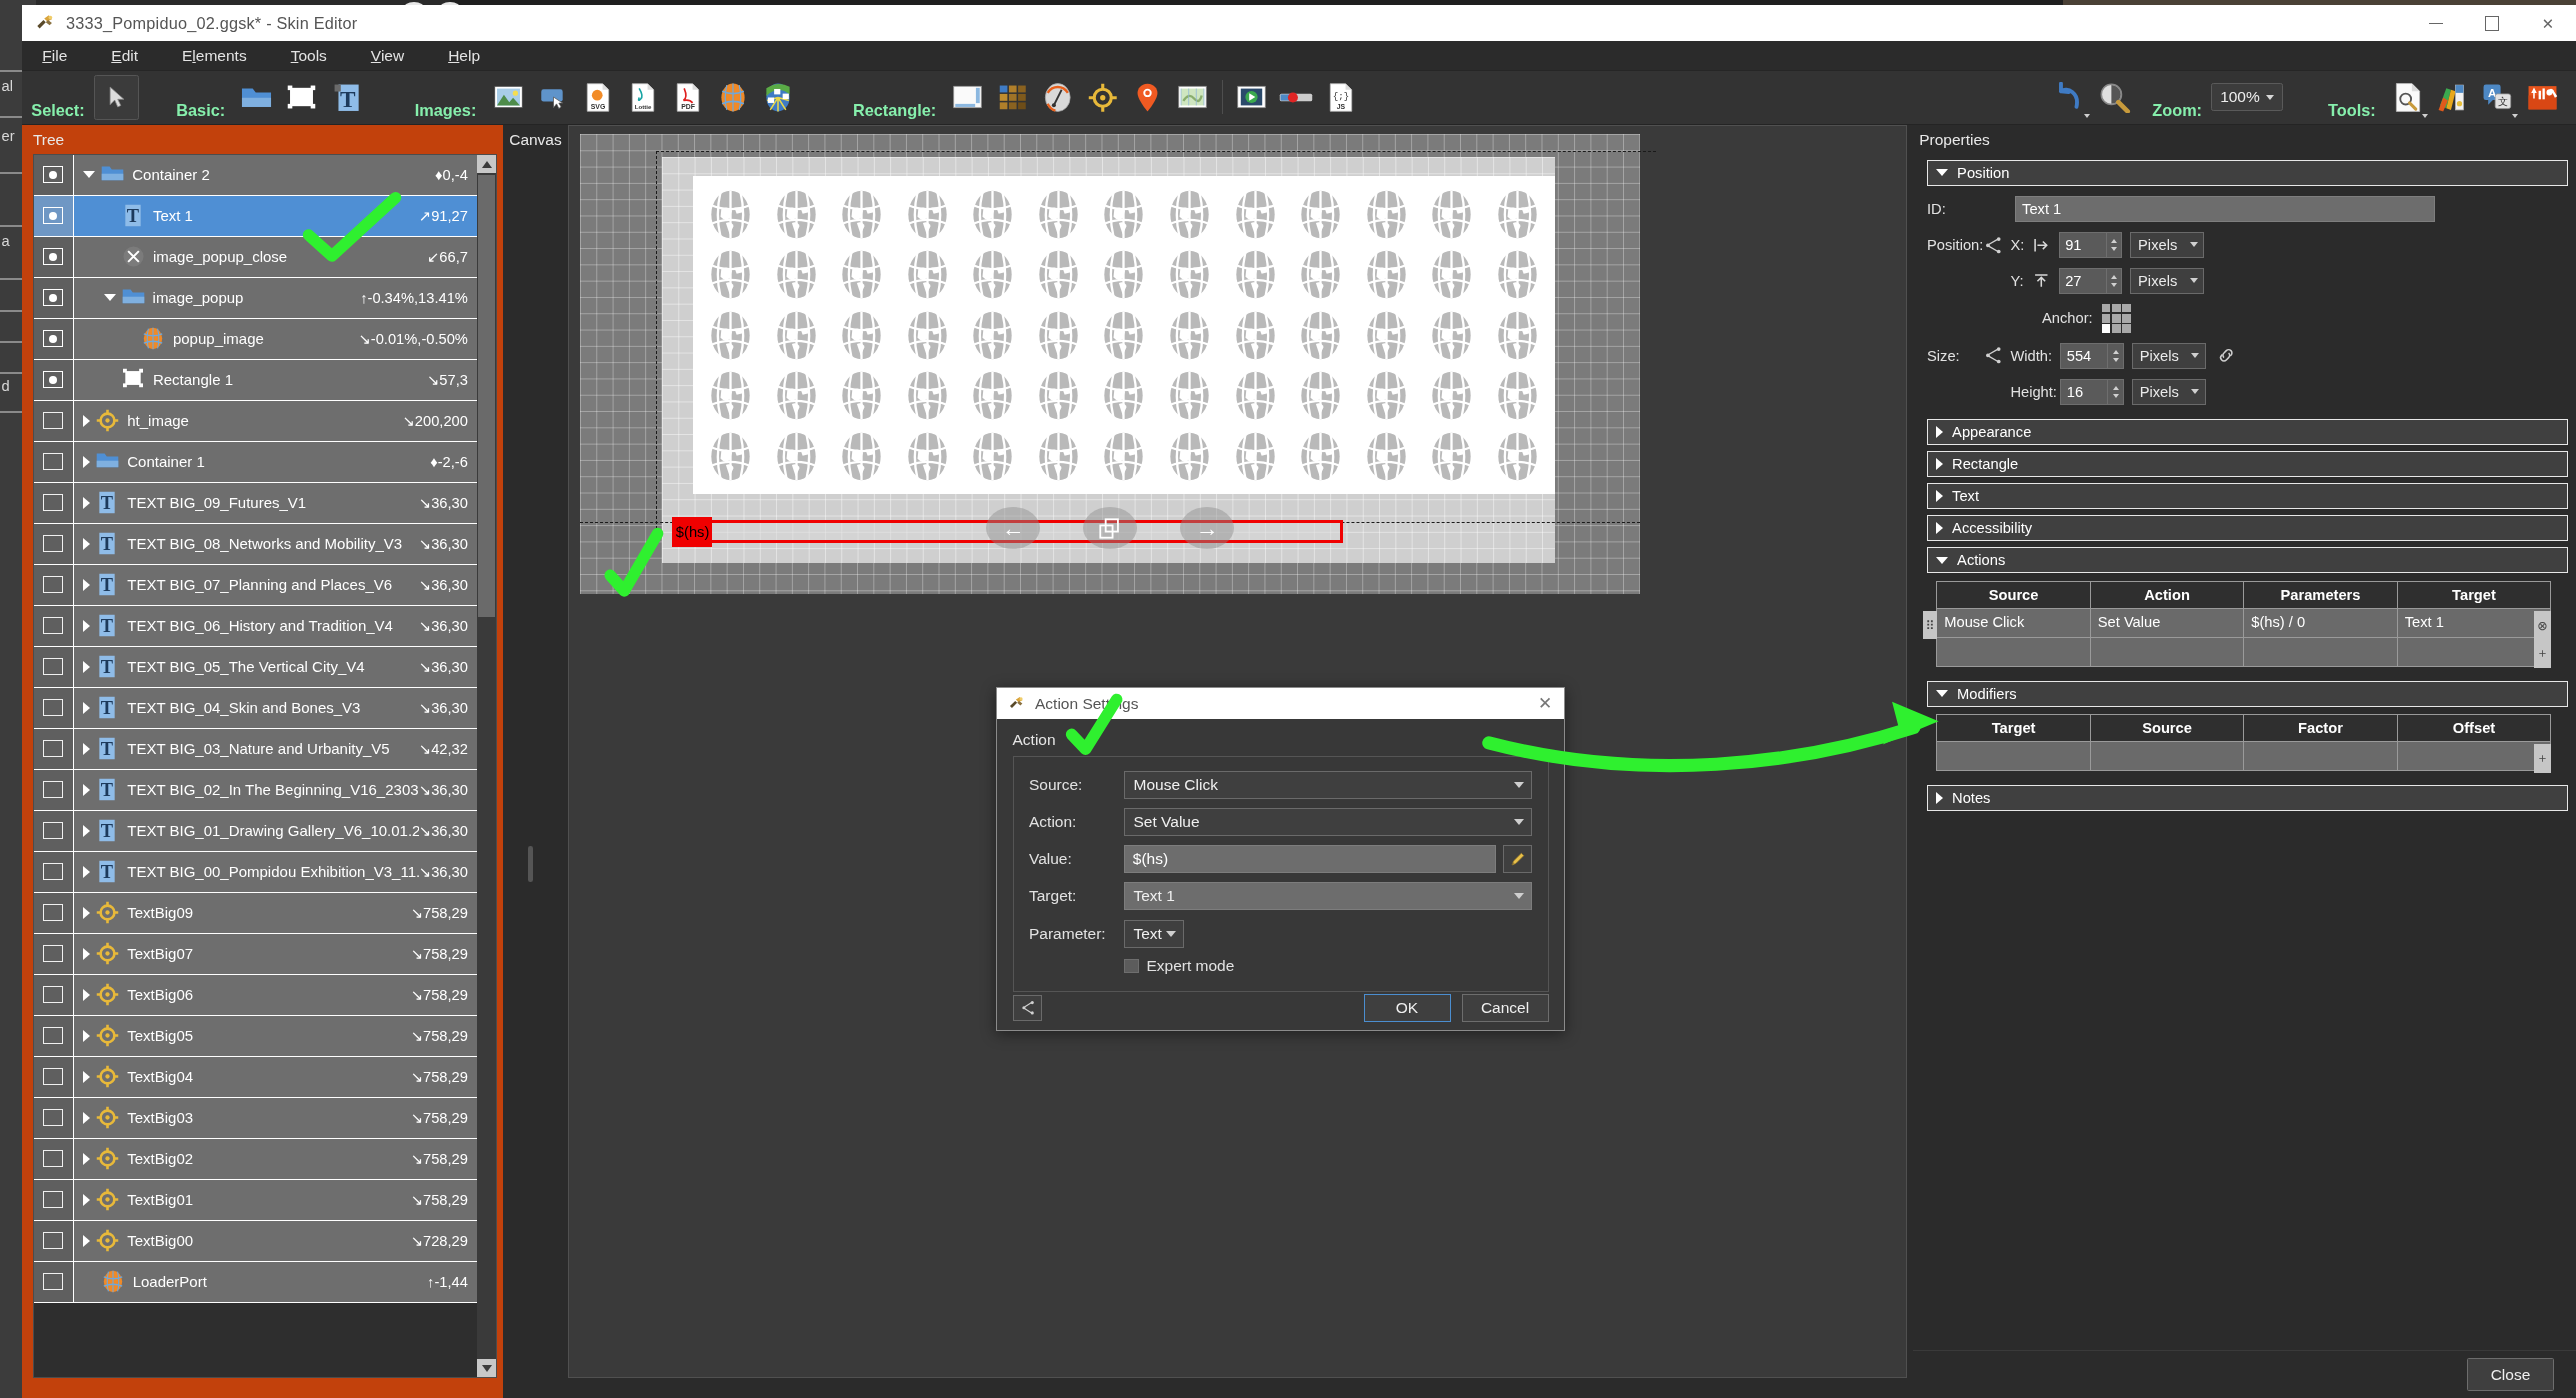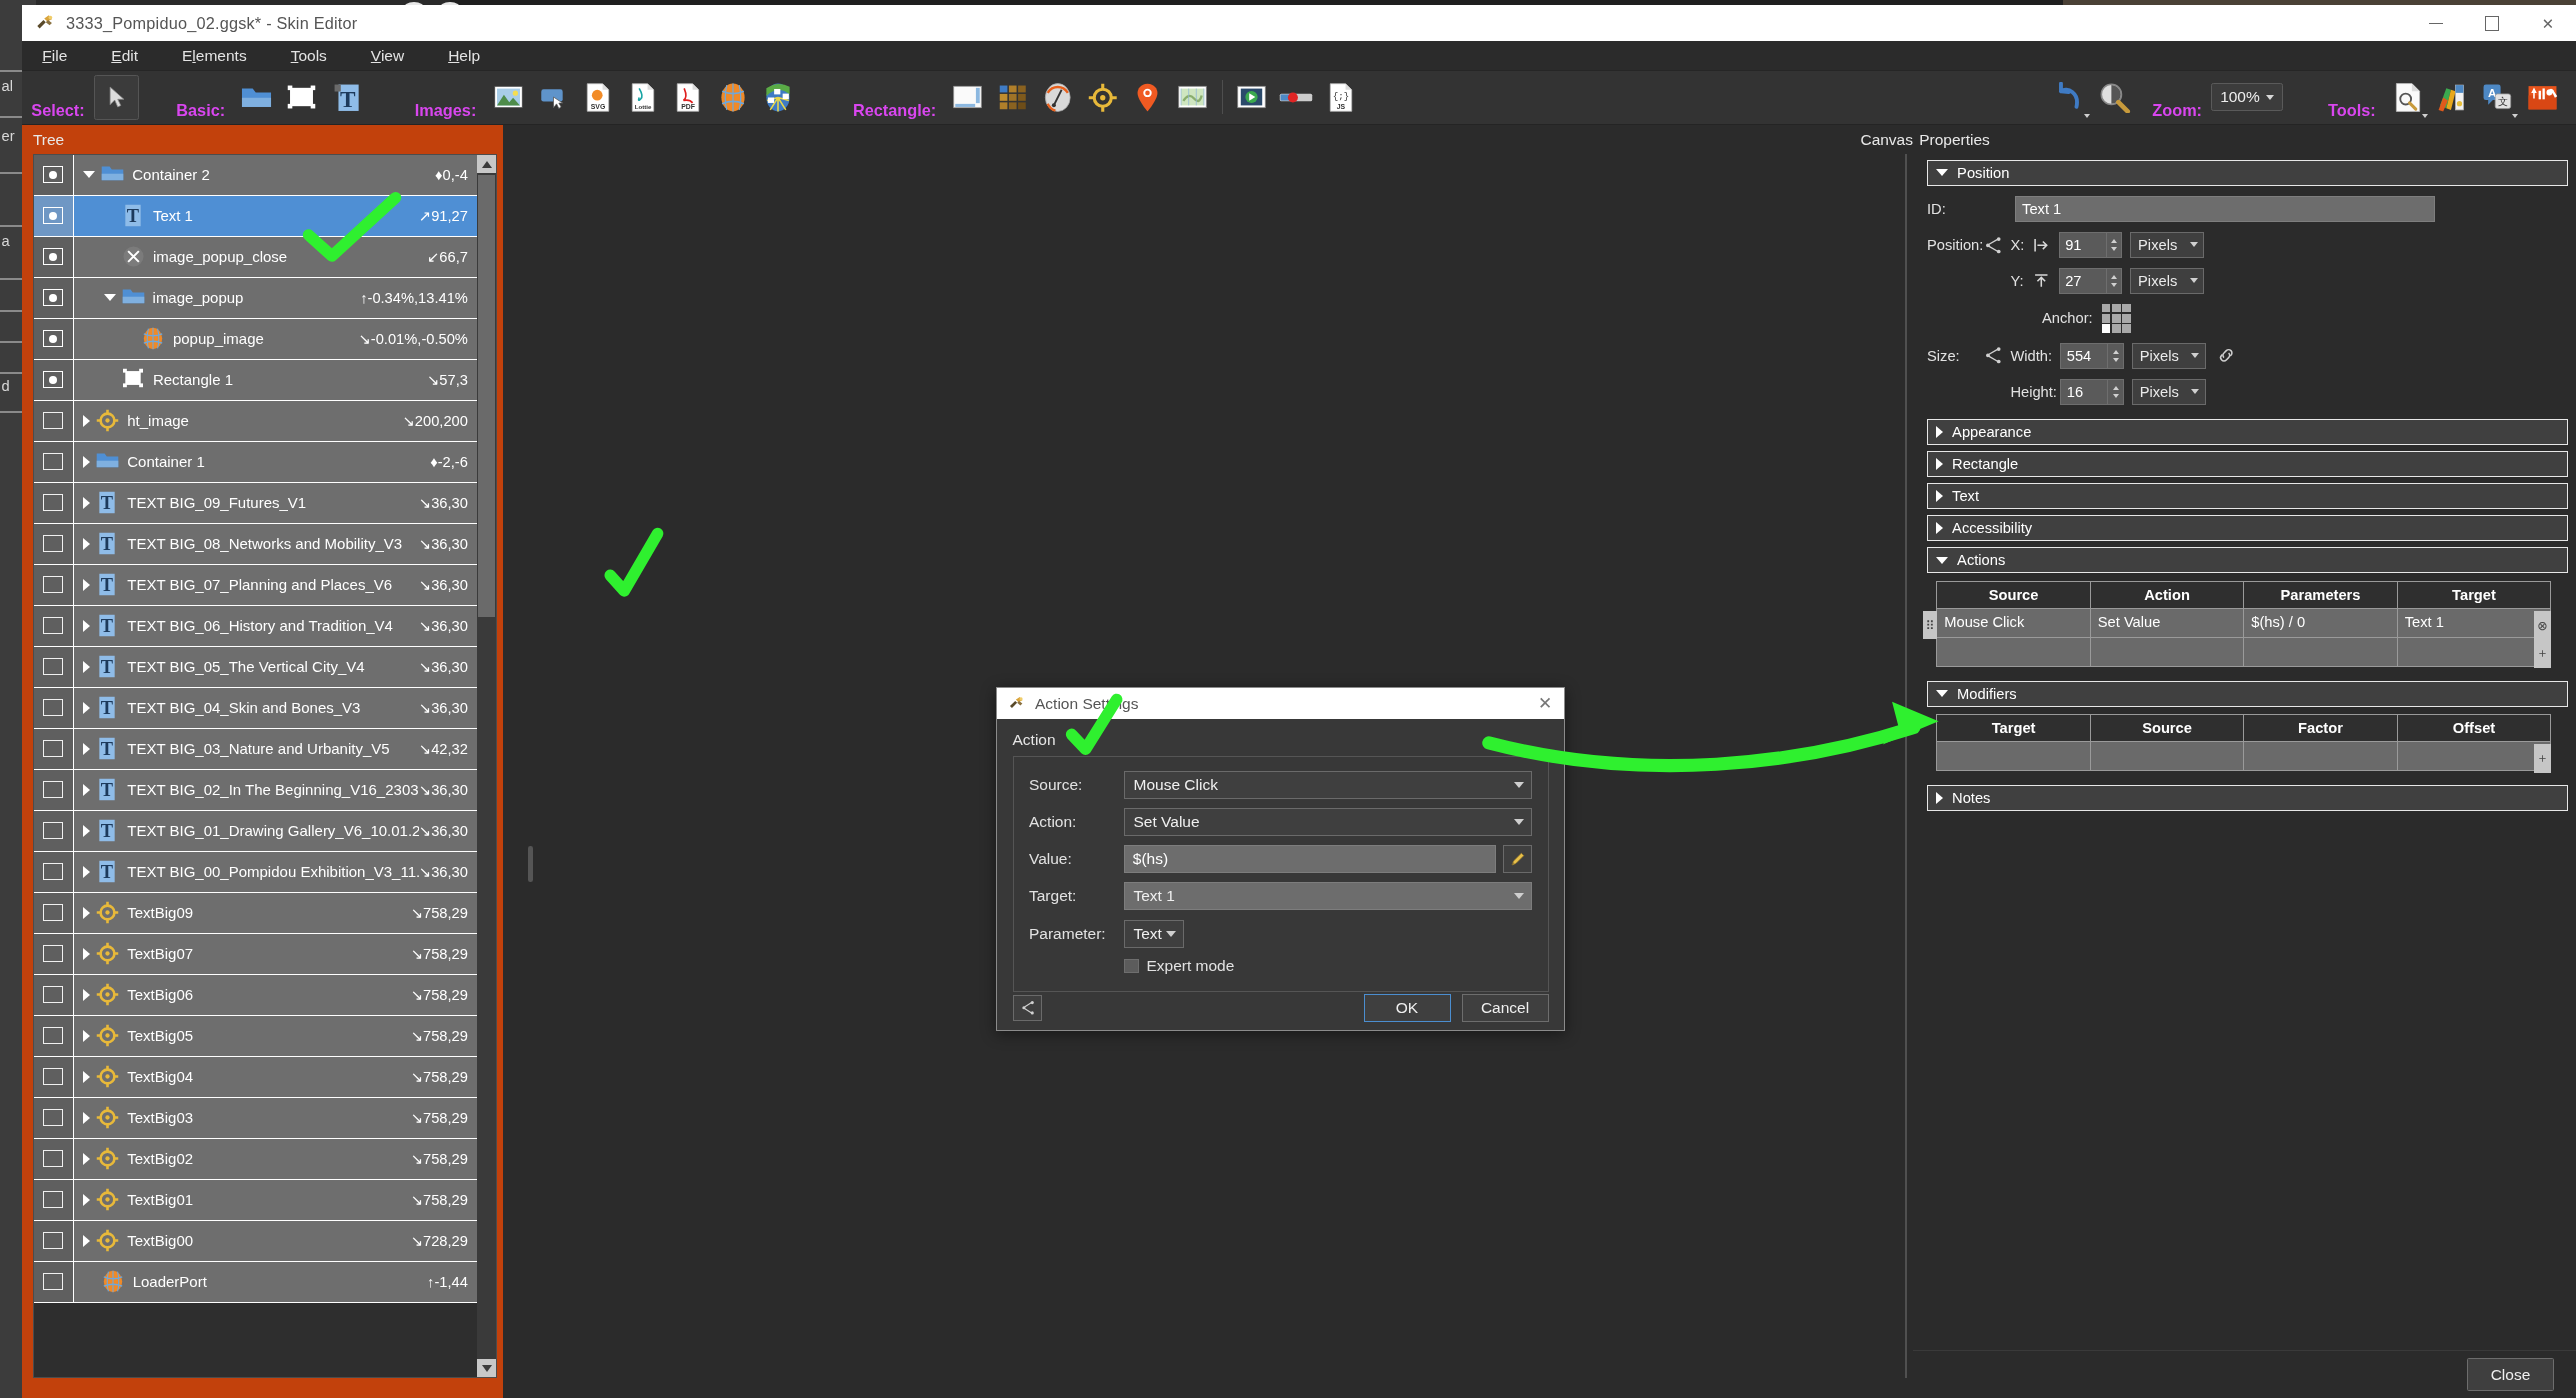--- a/index.html
+++ b/index.html
@@ -72,21 +72,21 @@
   .menubar .mi {
     padding: 0 11px; font-size: 15.5px; color: #e4e4e4; line-height: 29.5px;
   }
   .menubar .mi u { text-decoration: underline; }
 
   .toolbar {
     height: 54px; background: #333333; display: flex; align-items: center;
     flex: 0 0 54px; position: relative; border-bottom: 0.8px solid #242424;
   }
   .tb-label {
-    color: #d946ef; font-size: 16.3px; font-weight: bold; padding: 0 9.3px;
+    color: #86efac; font-size: 16.3px; font-weight: bold; padding: 0 9.3px;
     white-space: nowrap;
     margin-top: 26px;
   }
   .tb-btn {
     width: 45px; height: 45px; display: flex; align-items: center; justify-content: center;
     position: relative; flex: 0 0 45px;
   }
   .tb-btn.framed { border: 0.8px solid #555; background: #3b3b3b; border-radius: 2.3px; }
   .tb-sep { width: 0.8px; height: 34px; background: #4e4e4e; margin: 0 6.2px; }
   .tb-caret {
@@ -150,21 +150,21 @@
   .tscroll .sbtn {
     position: absolute; left: 0; width: 18.6px; height: 18.6px; background: #c8c8c8;
     display: flex; align-items: center; justify-content: center;
   }
   .tscroll .sbtn.up { top: 0; } .tscroll .sbtn.dn { bottom: 0; }
   .tscroll .sbtn i { width:0;height:0;border-left:5.4px solid transparent;border-right:5.4px solid transparent; }
   .tscroll .sbtn.up i { border-bottom: 7px solid #3b3b3b; }
   .tscroll .sbtn.dn i { border-top: 7px solid #3b3b3b; }
 
   
-  .canvaspanel { flex: 1 1 auto; display: flex; flex-direction: column; min-width: 0; align-items: flex-end; }
+  .canvaspanel { flex: 1 1 auto; display: flex; min-width: 0; }
   .canvasbox {
     flex: 1 1 auto; margin: 0 6.2px 20px 6.2px; background: #3a3a3a;
     border: 0.8px solid #505050; position: relative; overflow: hidden;
   }
   .stage {
     position: absolute; left: 11px; top: 8.5px; width: 1060px; height: 460px;
     background-image:
       linear-gradient(to right, rgba(255,255,255,.32) 0.8px, transparent 0.8px),
       linear-gradient(to bottom, rgba(255,255,255,.32) 0.8px, transparent 0.8px);
     background-size: 16.3px 16.3px;

